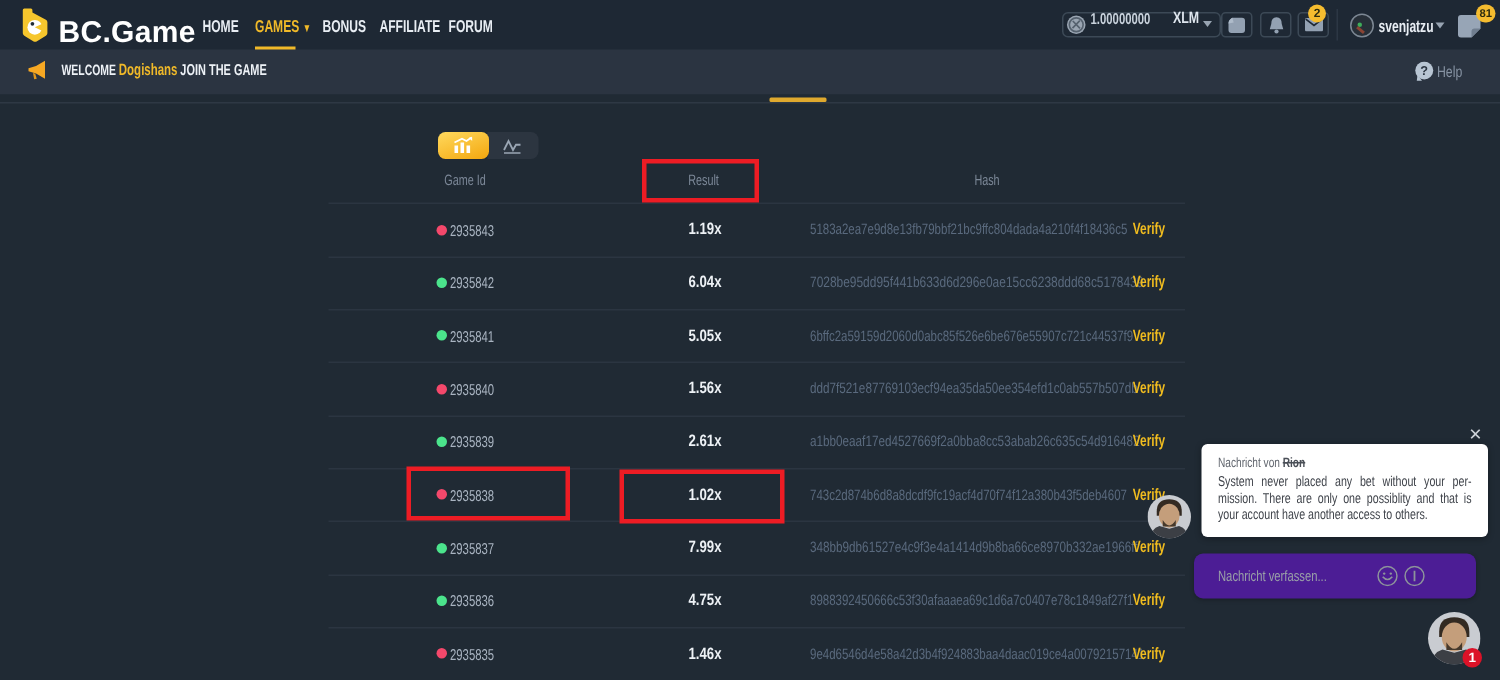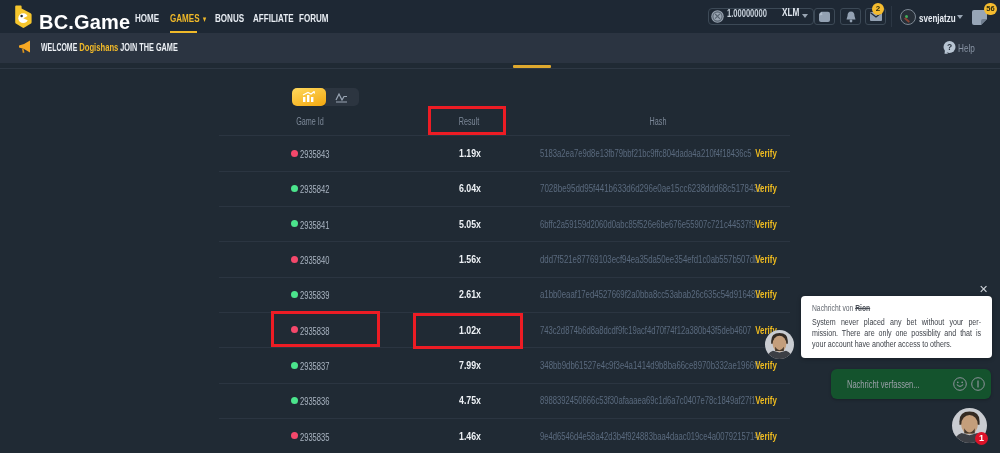--- a/index.html
+++ b/index.html
@@ -33,21 +33,21 @@
 .hash{position:absolute;left:540px;font-size:10px;color:#5a6a7e;transform-origin:0 50%;margin-top:-5px;white-space:nowrap}
 .verify{position:absolute;left:766px;font-size:11px;font-weight:bold;color:#f0bc1f;transform:translate(-50%,-50%) scaleX(.72);white-space:nowrap}
 
 .redbox{position:absolute;border:3px solid #ed1c24}
 
 #closex{position:absolute;left:979px;top:283px;font-size:11px;color:#cdd2d8}
 #card{position:absolute;left:801px;top:296px;width:191px;height:62px;background:#fff;border-radius:4px;box-shadow:0 1px 4px rgba(0,0,0,.3)}
 #cardfrom{position:absolute;left:10.5px;top:7px;font-size:9px;color:#60656d;transform:scaleX(.75);transform-origin:0 50%;white-space:nowrap}
 #cardbody{position:absolute;left:10.5px;top:19.5px;width:226px;font-size:9.5px;line-height:11px;color:#3f434a;transform:scaleX(.748);transform-origin:0 0}
 #cardbody .j{text-align:justify;text-align-last:justify}
-#inputbox{position:absolute;left:831px;top:369px;width:160px;height:30px;background:#14532d;border-radius:6px;box-shadow:0 1px 3px rgba(0,0,0,.25)}
+#inputbox{position:absolute;left:796px;top:369px;width:188px;height:30px;background:#4c1d95;border-radius:6px;box-shadow:0 1px 3px rgba(0,0,0,.25)}
 #ph{position:absolute;left:16px;top:15px;font-size:10px;color:#9aa0a8;transform:scaleX(.75);transform-origin:0 50%;margin-top:-5px;white-space:nowrap}
 </style></head>
 <body>
 <div id="header">
   <svg class="abs" style="left:14px;top:5px" width="19" height="24" viewBox="0 0 19 24">
     <path d="M1.2 6 L1.2 1.6 Q1.2 0.6 2.2 0.6 L6.6 0.6 Q7.6 0.6 7.6 1.6 L7.6 3.4 L16.6 8.2 Q17.6 8.8 17.6 9.8 L17.6 17.2 Q17.6 18.2 16.6 18.8 L10.4 22.6 Q9.4 23.2 8.4 22.6 L2.2 18.8 Q1.2 18.2 1.2 17.2 Z" fill="#f6c62d"></path>
     <circle cx="9.2" cy="13.2" r="4.9" fill="#fff"></circle>
     <path d="M9.2 13.2 L14.6 10.6 L14.6 15.8 Z" fill="#f6c62d"></path>
     <circle cx="7.6" cy="10.9" r="1.25" fill="#222b33"></circle>
   </svg>
@@ -87,21 +87,21 @@
   <div class="abs" style="left:900px;top:9px;width:16px;height:16px;border-radius:50%;background:#272f38;border:1.2px solid #7d8894">
      <div class="abs" style="left:4px;top:5px;width:3px;height:3px;border-radius:50%;background:#3fae5a"></div>
      <div class="abs" style="left:3px;top:9px;width:6px;height:2px;background:#8a4434;transform:rotate(40deg)"></div>
   </div>
   <div class="nav" style="left:919px;top:12px;font-size:11.5px">svenjatzu</div>
   <div class="abs" style="left:957px;top:14.5px;width:0;height:0;border-left:3.5px solid transparent;border-right:3.5px solid transparent;border-top:4.5px solid #98a4b2"></div>
   <svg class="abs" style="left:971px;top:9px" width="17" height="17" viewBox="0 0 17 17">
       <path d="M1 3 Q1 1 3 1 L14 1 Q16 1 16 3 L16 10 L10 16 L3 16 Q1 16 1 14 Z" fill="#97a5b6"></path>
       <path d="M16 10 L10 16 L10 12 Q10 10 12 10 Z" fill="#707e8f"></path>
     </svg>
-  <div class="badge" style="left:984px;top:2.5px;width:13px;height:12px;font-size:7.5px;line-height:12px;border-radius:6px">56</div>
+  <div class="badge" style="left:984px;top:2.5px;width:13px;height:12px;font-size:7.5px;line-height:12px;border-radius:6px">81</div>
 </div>
 <div id="welcome">
   <svg class="abs" style="left:18px;top:7px" width="14" height="14" viewBox="0 0 14 14">
     <path d="M1 5.5 L6 4 L12 0.5 L12 12.5 L6 9 L1 7.5 Z" fill="#f7a823"></path>
     <path d="M4 8.7 L5.5 9.1 L6.5 12.5 L4.8 12.9 Z" fill="#e0961c"></path>
   </svg>
   <div class="abs" style="left:41px;top:8px;font-size:10px;font-weight:bold;color:#edf1f6;transform:scaleX(.695);transform-origin:0 0;white-space:nowrap">WELCOME <span style="color:#f0b929;font-size:11px">Dogishans</span> <span style="font-size:10.5px">JOIN THE GAME</span></div>
   <svg class="abs" style="left:943px;top:8px" width="13" height="13" viewBox="0 0 13 13">
       <circle cx="6.5" cy="6" r="6" fill="#b8c5d3"></circle>
       <path d="M2 9 L5 12.8 L1.5 12.8 Z" fill="#b8c5d3"></path>

